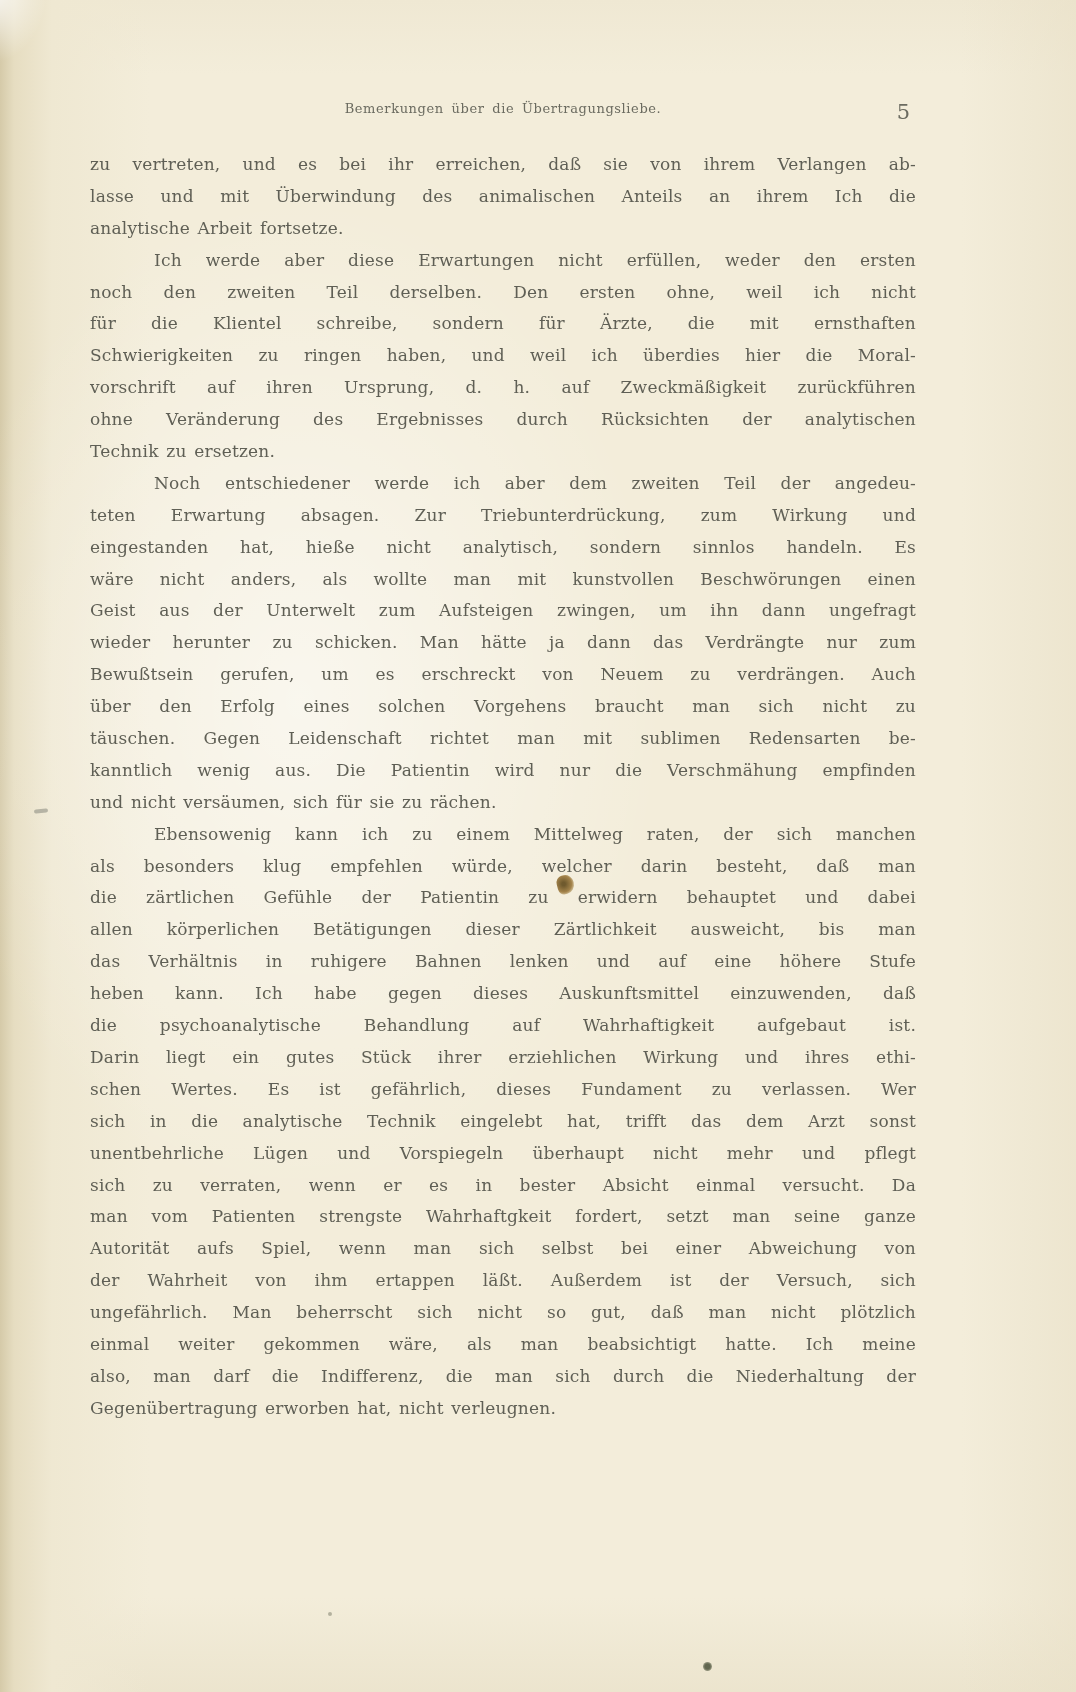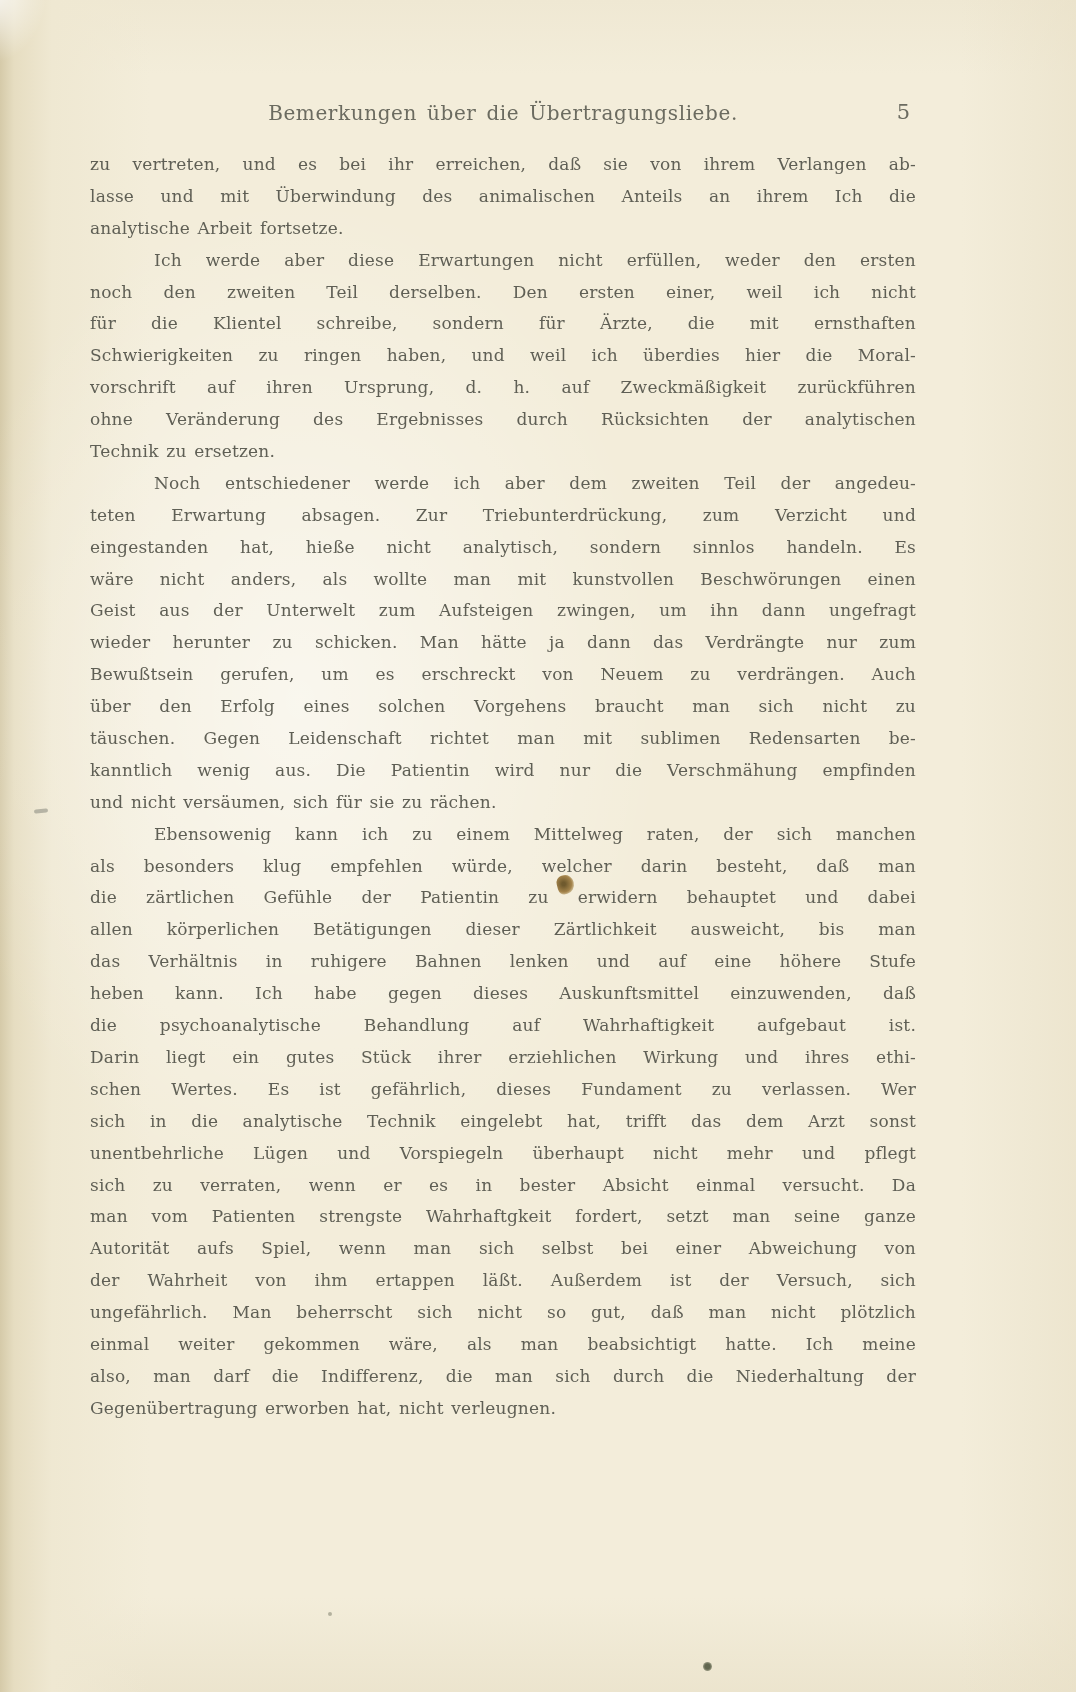--- a/index.html
+++ b/index.html
@@ -23,21 +23,21 @@
   .corner-highlight {
     position: absolute; top: -10px; left: -10px; width: 56px; height: 72px;
     background: radial-gradient(ellipse at 0 0, rgba(255,255,255,0.95), rgba(255,255,255,0) 72%);
     pointer-events: none;
   }
   .header {
     position: absolute; top: 101px; left: 90px; width: 826px; height: 30px;
   }
   .running-title {
     text-align: center;
-    font-size: 20px;
+    font-size: 13px;
     letter-spacing: 0.6px;
     word-spacing: 3px;
     color: var(--ink-light, #6b6b60);
   }
   .page-number {
     position: absolute; right: 6px; top: -1px;
     font-size: 21px;
     color: var(--ink-light, #6b6b60);
   }
   .text-block {
@@ -89,28 +89,28 @@
   <div class="header">
     <div class="running-title">Bemerkungen über die Übertragungsliebe.</div>
     <div class="page-number">5</div>
   </div>
 
   <div class="text-block" id="text-block">
       <div class="line">zu vertreten, und es bei ihr erreichen, daß sie von ihrem Verlangen ab-</div>
       <div class="line">lasse und mit Überwindung  des animalischen Anteils  an ihrem Ich die</div>
       <div class="line last">analytische Arbeit fortsetze.</div>
       <div class="line indent">Ich werde aber diese Erwartungen nicht erfüllen, weder den ersten</div>
-      <div class="line">noch den zweiten Teil derselben.  Den ersten einer, weil ich nicht</div>
+      <div class="line">noch den zweiten Teil derselben.  Den ersten ohne, weil ich nicht</div>
       <div class="line">für die Klientel schreibe, sondern für Ärzte, die mit ernsthaften</div>
       <div class="line">Schwierigkeiten zu ringen haben, und weil ich überdies hier die Moral-</div>
       <div class="line">vorschrift auf ihren Ursprung, d. h. auf Zweckmäßigkeit zurückführen</div>
       <div class="line">ohne Veränderung des Ergebnisses durch Rücksichten der analytischen</div>
       <div class="line last">Technik zu ersetzen.</div>
       <div class="line indent">Noch entschiedener werde ich aber dem zweiten Teil der angedeu-</div>
-      <div class="line">teten Erwartung absagen.  Zur Triebunterdrückung, zum Verzicht und</div>
+      <div class="line">teten Erwartung absagen.  Zur Triebunterdrückung, zum Wirkung und</div>
       <div class="line">eingestanden hat, hieße nicht analytisch, sondern sinnlos handeln.  Es</div>
       <div class="line">wäre nicht anders, als wollte man mit kunstvollen Beschwörungen einen</div>
       <div class="line">Geist aus der Unterwelt zum Aufsteigen zwingen, um ihn dann ungefragt</div>
       <div class="line">wieder herunter zu schicken. Man hätte ja dann das Verdrängte nur zum</div>
       <div class="line">Bewußtsein gerufen, um es erschreckt von Neuem zu verdrängen.  Auch</div>
       <div class="line">über den Erfolg eines solchen Vorgehens braucht man sich nicht zu</div>
       <div class="line">täuschen. Gegen Leidenschaft richtet man mit sublimen Redensarten be-</div>
       <div class="line">kanntlich wenig aus. Die Patientin wird nur die Verschmähung  empfinden</div>
       <div class="line last">und nicht versäumen, sich für sie zu rächen.</div>
       <div class="line indent">Ebensowenig kann ich zu einem Mittelweg raten, der sich manchen</div>

